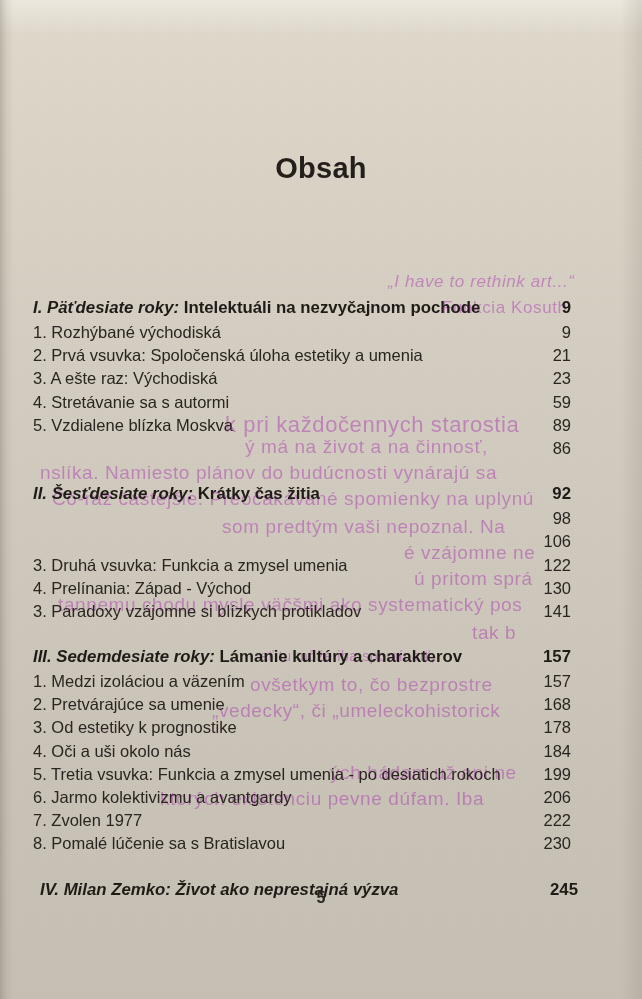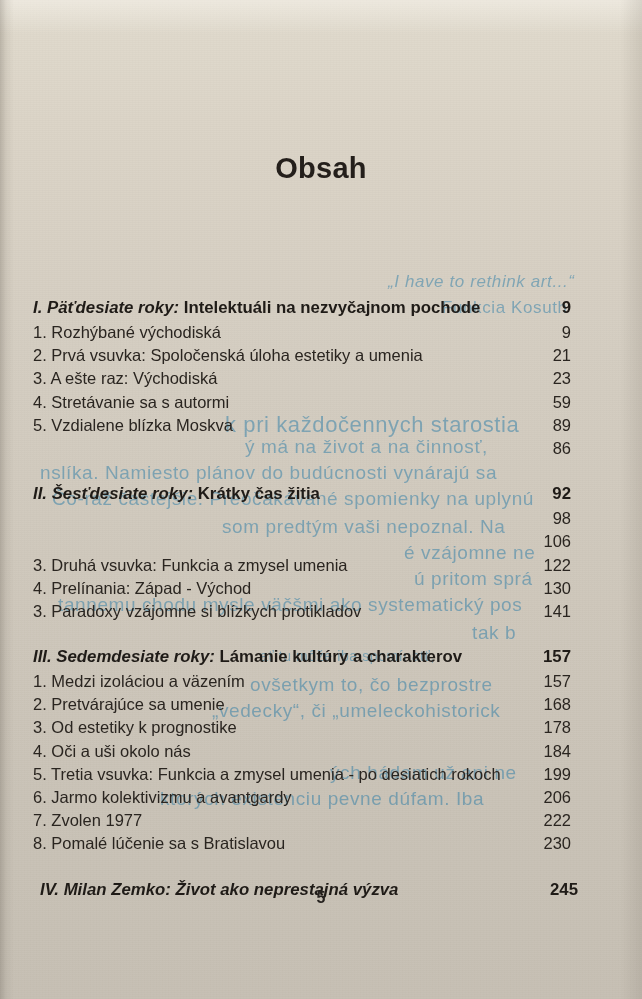--- a/index.html
+++ b/index.html
@@ -60,21 +60,21 @@
     background-image:
       repeating-linear-gradient(0deg, rgba(120,112,100,0.05) 0px, rgba(120,112,100,0.05) 1px, rgba(255,255,255,0.035) 1px, rgba(255,255,255,0.035) 2px),
       repeating-linear-gradient(90deg, rgba(120,112,100,0.045) 0px, rgba(120,112,100,0.045) 1px, rgba(255,255,255,0.03) 1px, rgba(255,255,255,0.03) 3px);
   }
 
   
   #ghost-layer {
     position: absolute;
     inset: 0;
     pointer-events: none;
-    color: #0369a1;
+    color: #a21caf;
     opacity: 0.40;
     filter: blur(0.45px);
   }
   .ghost {
     position: absolute;
     white-space: nowrap;
     font-family: "Liberation Sans", sans-serif;
     letter-spacing: 0.6px;
   }
 

